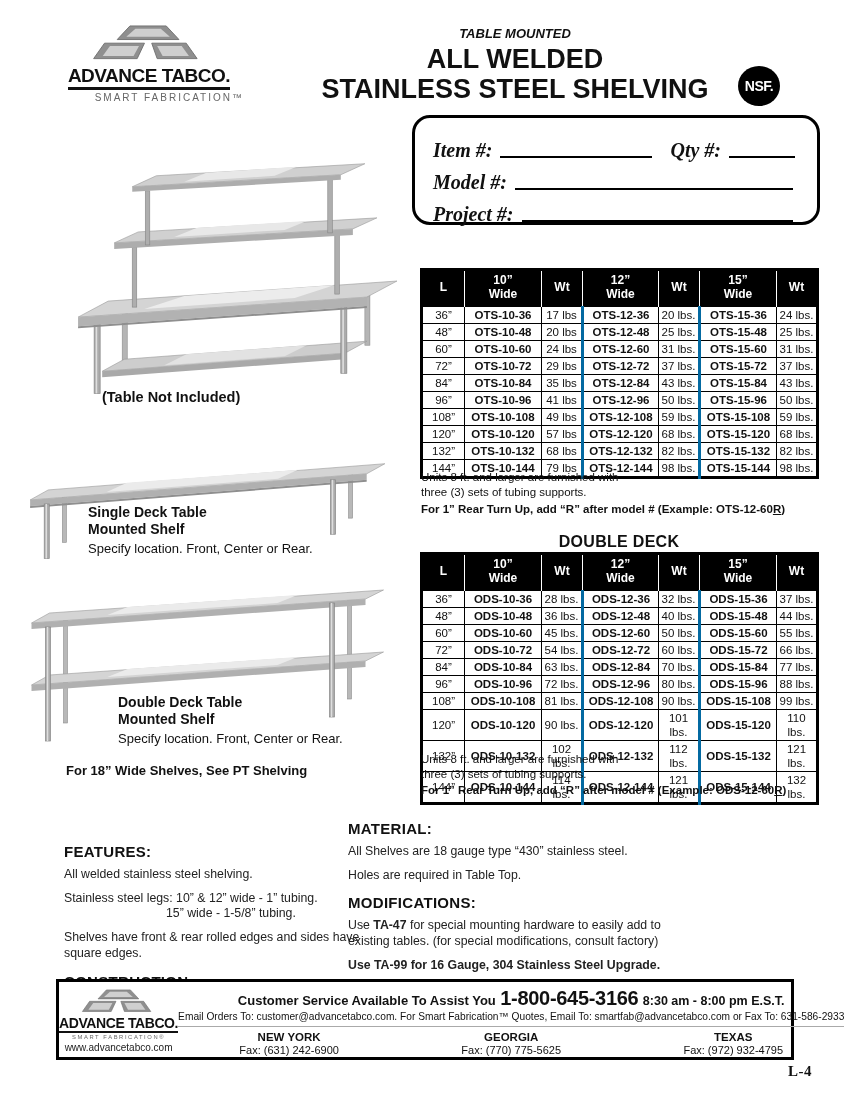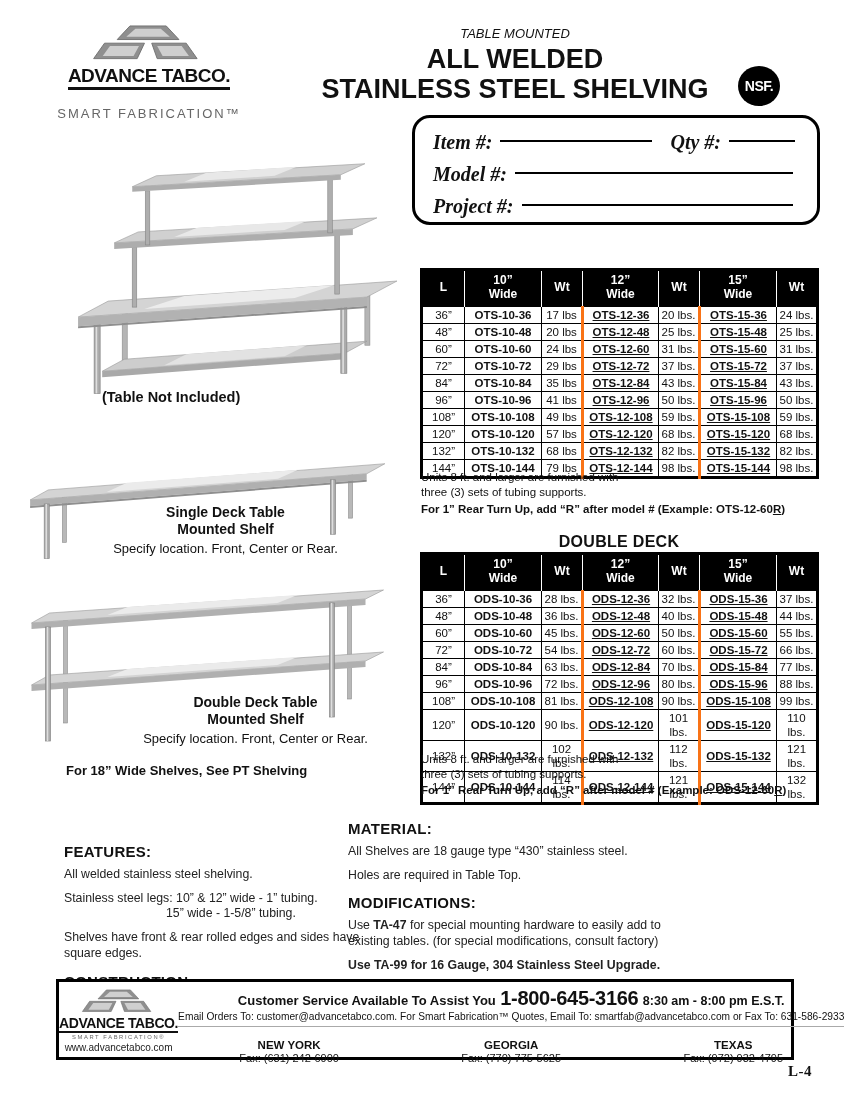--- a/index.html
+++ b/index.html
@@ -5,47 +5,47 @@
   * { margin:0; padding:0; box-sizing:border-box; }
   html,body { background:#fff; }
   .page { position:relative; width:850px; height:1100px; background:#fff; color:#111;
           font-family:"Liberation Sans","DejaVu Sans",sans-serif; overflow:hidden; }
 
   
   .logo-block { position:absolute; left:54px; top:24px; width:190px; text-align:center; }
   .logo-trap { width:118px; height:42px; display:block; margin:0 auto; }
   .brand-name { font-size:19px; font-weight:900; letter-spacing:-0.5px; line-height:1;
                 padding-bottom:2px; border-bottom:3px solid #111; display:inline-block; white-space:nowrap; }
-  .brand-tagline { font-size:13px; letter-spacing:2px; color:#666; margin-top:16px; }
+  .brand-tagline { font-size:10px; letter-spacing:2px; color:#666; margin-top:2px;text-align:right; }
 
   .title-block { position:absolute; left:295px; top:26px; width:440px; text-align:center; }
-  .kicker { font-size:13px; font-style:italic; font-weight:400; margin-bottom:3px; }
+  .kicker { font-size:13px; font-style:italic; font-weight:700; margin-bottom:3px; }
   .main-title { font-size:27px; font-weight:900; line-height:1.12; }
 
   .nsf-badge { position:absolute; left:738px; top:66px; width:42px; height:40px; background:#000;
                border-radius:50%; color:#fff; display:flex; align-items:center; justify-content:center;
                font-size:14px; font-weight:900; letter-spacing:-0.5px; }
 
   
   .order-box { position:absolute; left:412px; top:115px; width:408px; height:110px;
                border:3px solid #000; border-radius:18px; padding:13px 20px 8px 18px;
                font-family:"Liberation Serif","DejaVu Serif",serif; font-style:italic; font-weight:bold; font-size:20px; }
-  .ob-row { display:flex; align-items:center; margin-bottom:9px; }
+  .ob-row { display:flex; align-items:flex-end; margin-bottom:9px; }
   .ob-label { white-space:nowrap; }
   .ob-line { flex:1; border-bottom:2px solid #000; margin:0 4px 4px 8px; height:2px; }
   .ob-line.qty { flex:0 0 66px; margin-right:2px; }
-  .ob-label.qty-label { margin-left:14px; }
+  .ob-label.qty-label { margin-left:14px;margin-top:8px; }
 
   
   .art { position:absolute; }
   #art-table   { left:44px;  top:136px; width:366px; height:260px; }
   #art-single  { left:16px;  top:441px; width:388px; height:122px; }
   #art-double  { left:16px;  top:583px; width:388px; height:162px; }
   .cap-table-note { position:absolute; left:102px; top:389px; font-weight:bold; font-size:14.5px; }
-  .caption { position:absolute; text-align:center; }
+  .caption { position:absolute; text-align:left; }
   #cap-single { left:88px;  top:504px; width:275px; }
   #cap-double { left:118px; top:694px; width:275px; }
   .cap-bold { font-weight:bold; font-size:14px; line-height:1.18; }
   .specify  { font-size:13px; margin-top:4px; }
   .pt-note  { position:absolute; left:66px; top:763px; font-weight:bold; font-size:13px; }
 
   
   .deck-title { position:absolute; width:398px; left:420px; text-align:center;
                 font-weight:800; font-size:16px; letter-spacing:0.3px; }
   #single-title { top:238px;margin-top:45px; }
@@ -53,21 +53,21 @@
   .spec-wrap { position:absolute; left:420px; width:398px; }
   #single-wrap { top:268px; }
   #double-wrap { top:552px; }
   table.spec { border-collapse:collapse; width:398px; table-layout:fixed; border:3px solid #000; }
   .spec th { background:#000; color:#fff; font-size:12px; font-weight:800; white-space:pre-line;
              padding:3px 0 4px; line-height:1.15; vertical-align:middle; border-left:1px solid #fff; }
   .spec th:first-child { border-left:none; }
   .spec td { border:1.5px solid #000; font-size:11.5px; text-align:center; padding:1px 0;
              line-height:1.22; background:#fff; }
   .spec td:nth-child(2), .spec td:nth-child(4), .spec td:nth-child(6) { font-weight:bold; }
-  .spec td:nth-child(4), .spec td:nth-child(6) { border-left:3px solid #f97316;text-decoration:underline; }
+  .spec td:nth-child(4), .spec td:nth-child(6) { border-left:3px solid #0369a1; }
 
   .units-note { position:absolute; left:421px; width:320px; font-size:11.5px; line-height:1.3;
                 white-space:pre-line; }
   #single-units { top:470px; }
   #double-units { top:752px; }
   .turnup-note { position:absolute; left:421px; width:400px; font-size:11.5px; font-weight:bold; }
   #single-turnup { top:503px; }
   #double-turnup { top:784px; }
   .turnup-r { text-decoration:underline; }
 
@@ -92,21 +92,21 @@
   .footer-brand-tagline { font-size:5.8px; letter-spacing:1.6px; color:#666; margin-top:1px; }
   .footer-site { font-size:10px; color:#222; margin-top:2px; }
   .footer-main { flex:1; padding:5px 10px 0 0; }
   .service-line { text-align:center; white-space:nowrap; }
   .service-prefix { font-weight:bold; font-size:13px; }
   .service-phone  { font-weight:800; font-size:20px; letter-spacing:-0.3px;text-align:right; }
   .service-hours  { font-weight:bold; font-size:12.5px; }
   .email-line { text-align:center; font-size:10.2px; margin-top:1px; white-space:nowrap; }
   .loc-divider { border-top:1.5px solid #aaa; margin-top:4px; }
   .locations { display:flex; }
-  .loc { flex:1; text-align:center; padding-top:4px;margin-top:8px; }
+  .loc { flex:1; text-align:center; padding-top:4px; }
   .loc-name { font-weight:bold; font-size:11.5px; }
   .loc-fax  { font-size:11px; margin-top:1px; }
   .page-number { position:absolute; right:38px; top:1063px; font-family:"Liberation Serif","DejaVu Serif",serif;
                  font-weight:bold; font-size:15px; letter-spacing:0.5px; }
 </style>
 </head>
 <body>
 
 <div class="page">
 

